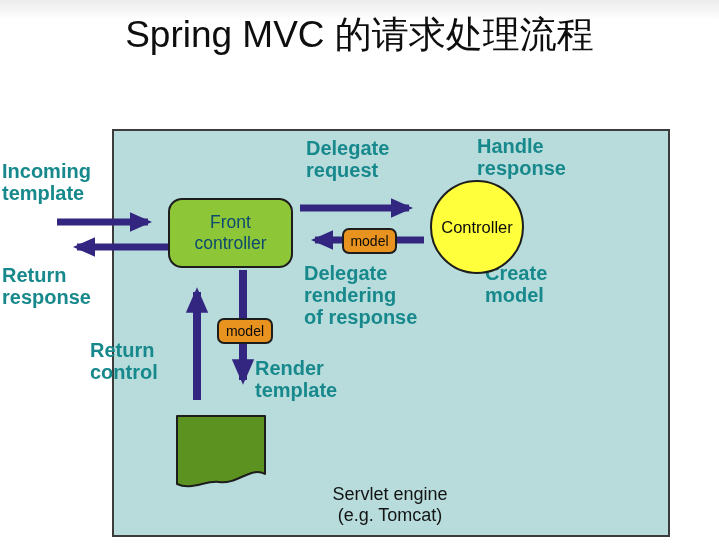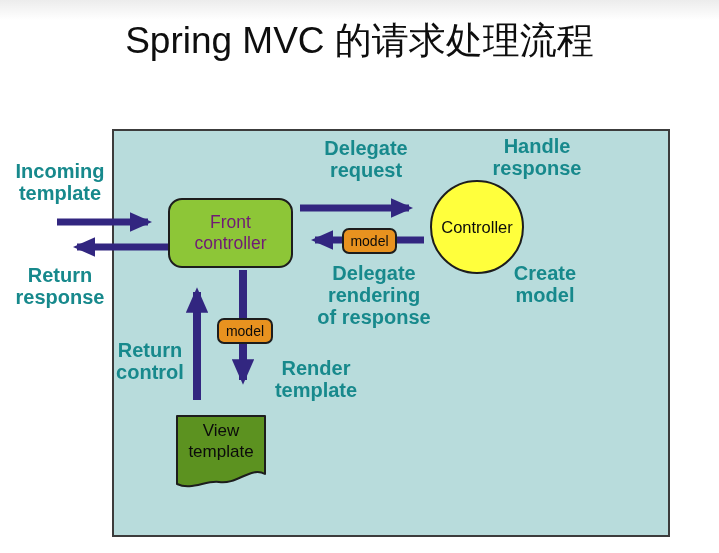--- a/index.html
+++ b/index.html
@@ -8,39 +8,38 @@
     font-family: "Liberation Sans", "DejaVu Sans", sans-serif;
     background: #ffffff;
     position: relative;
     overflow: hidden;
   }
   .stage {
     position: absolute; inset: 0;
     background: linear-gradient(#ececec, #ffffff 20px);
   }
   .slide-title {
-    position: absolute; top: 16px; left: 0; width: 719px;
+    position: absolute; top: 10px; left: 0; width: 719px;
     text-align: center;
     font-size: 37px; color: #0e0e0e;
     letter-spacing: 0px;
     font-weight: 400;
   }
   .container-box {
     position: absolute; left: 112px; top: 129px;
     width: 558px; height: 408px;
     background: #b8dcdc;
     border: 2px solid #3c3c3c;
   }
   .teal-label {
     position: absolute;
     color: #17898c;
     font-weight: bold;
     font-size: 20px;
     line-height: 22px;
-    text-align: center;
     white-space: pre-line;
   }
   .black-label {
     position: absolute;
     color: #141414;
     font-size: 18px;
     line-height: 21px;
     text-align: center;
     white-space: pre-line;
   }
@@ -55,21 +54,21 @@
   .lbl-servlet-engine { left: 290px; top: 484px; width: 200px; }
 
   .node-front-controller {
     position: absolute; left: 168px; top: 198px;
     width: 125px; height: 70px;
     background: #8dc637;
     border: 2px solid #1d1d1d;
     border-radius: 14px;
     display: flex; align-items: center; justify-content: center;
     text-align: center;
-    font-size: 17.5px; line-height: 21px; color: #701a75;
+    font-size: 17.5px; line-height: 21px; color: #0c4a6e;
     white-space: pre-line;
   }
   .node-controller {
     position: absolute; left: 430px; top: 180px;
     width: 94px; height: 94px;
     background: #ffff3c;
     border: 2px solid #1d1d1d;
     border-radius: 50%;
     display: flex; align-items: center; justify-content: center;
     font-size: 16.5px; color: #0b0b0b;
@@ -131,32 +130,32 @@
 response</div>
   <div class="teal-label lbl-delegate-rendering">Delegate
 rendering
 of response</div>
   <div class="teal-label lbl-create-model">Create
 model</div>
   <div class="teal-label lbl-return-control">Return
 control</div>
   <div class="teal-label lbl-render-response">Render
 template</div>
+  <div class="black-label lbl-servlet-engine">Servlet engine
+(e.g. Tomcat)</div>
 
   <div class="node-front-controller">Front
 controller</div>
 
   <div class="node-controller">
     <span>Controller</span>
   </div>
 
   <div class="node-model model-top">model</div>
   <div class="node-model model-bottom">model</div>
 
   <div class="node-view-template">
     <svg width="92" height="78" viewBox="0 0 92 78" xmlns="http://www.w3.org/2000/svg">
       <path d="M2,2 L90,2 L90,60 C 76,52 62,71 44,68 C 31,66 16,77 2,70 Z" fill="#5c9220" stroke="#1d1d1d" stroke-width="2" stroke-linejoin="round"></path>
     </svg>
-    <div class="view-template-text">View
-template</div>
   </div>
 
 </div>
 
 </body></html>

